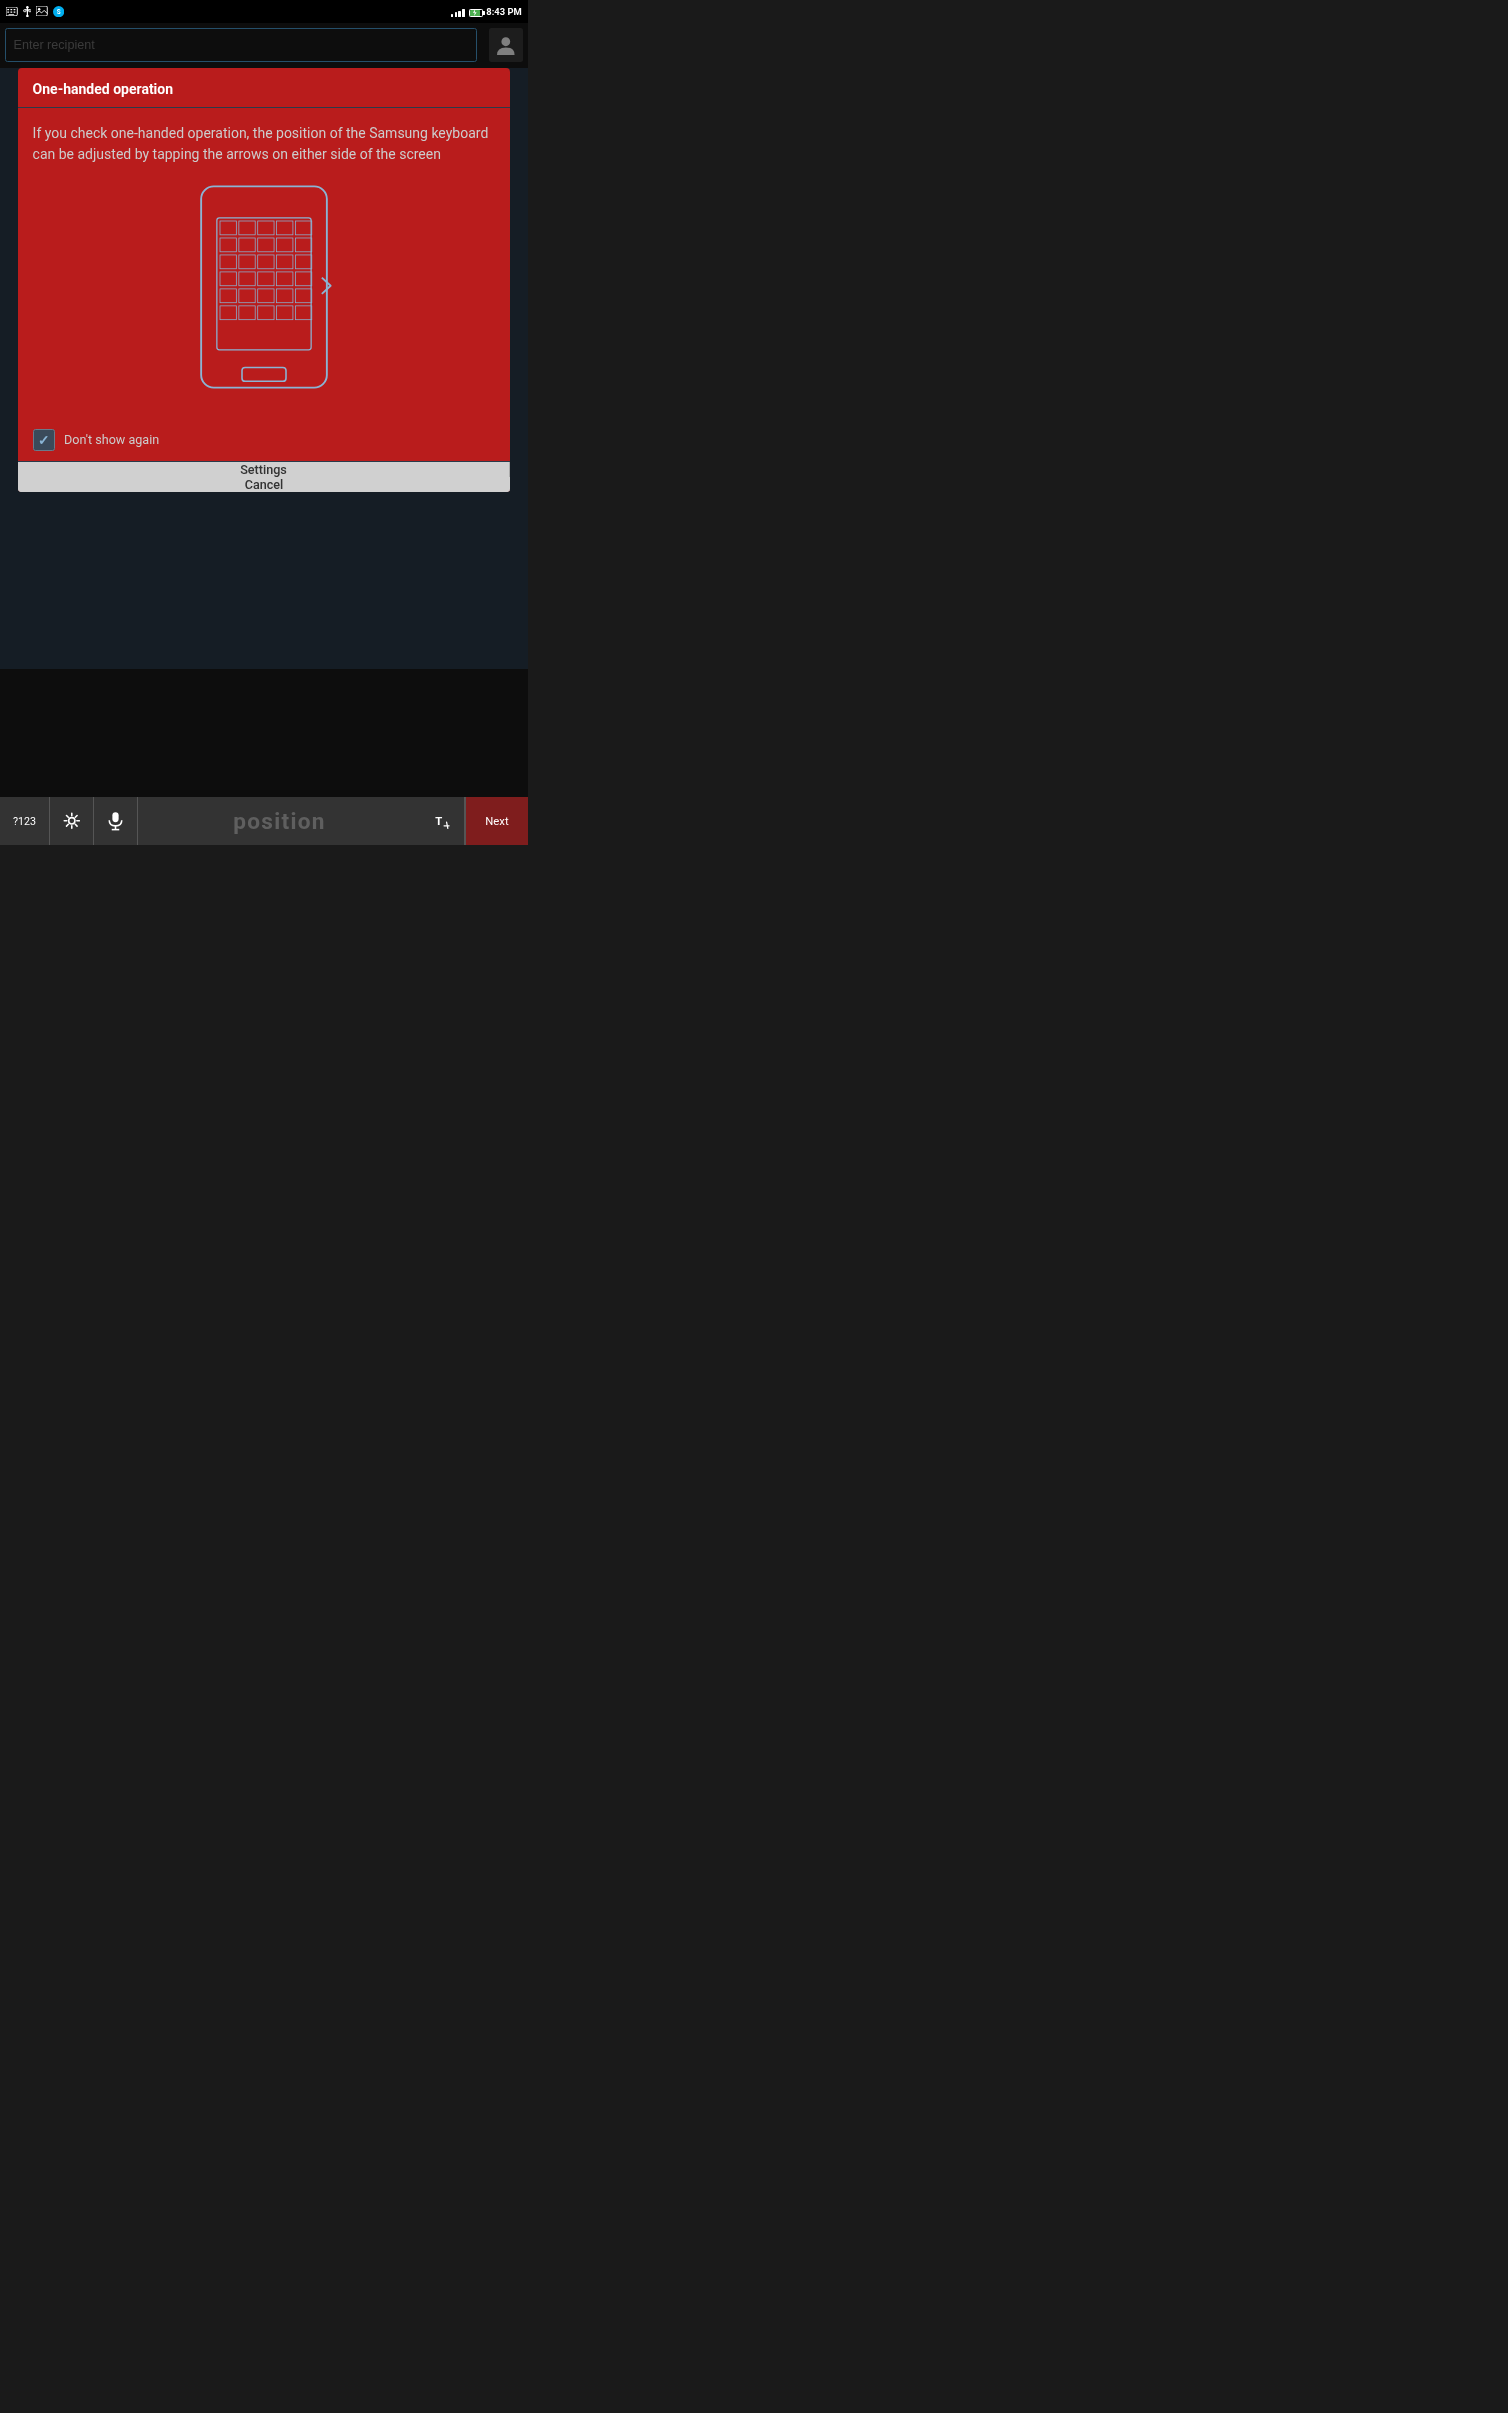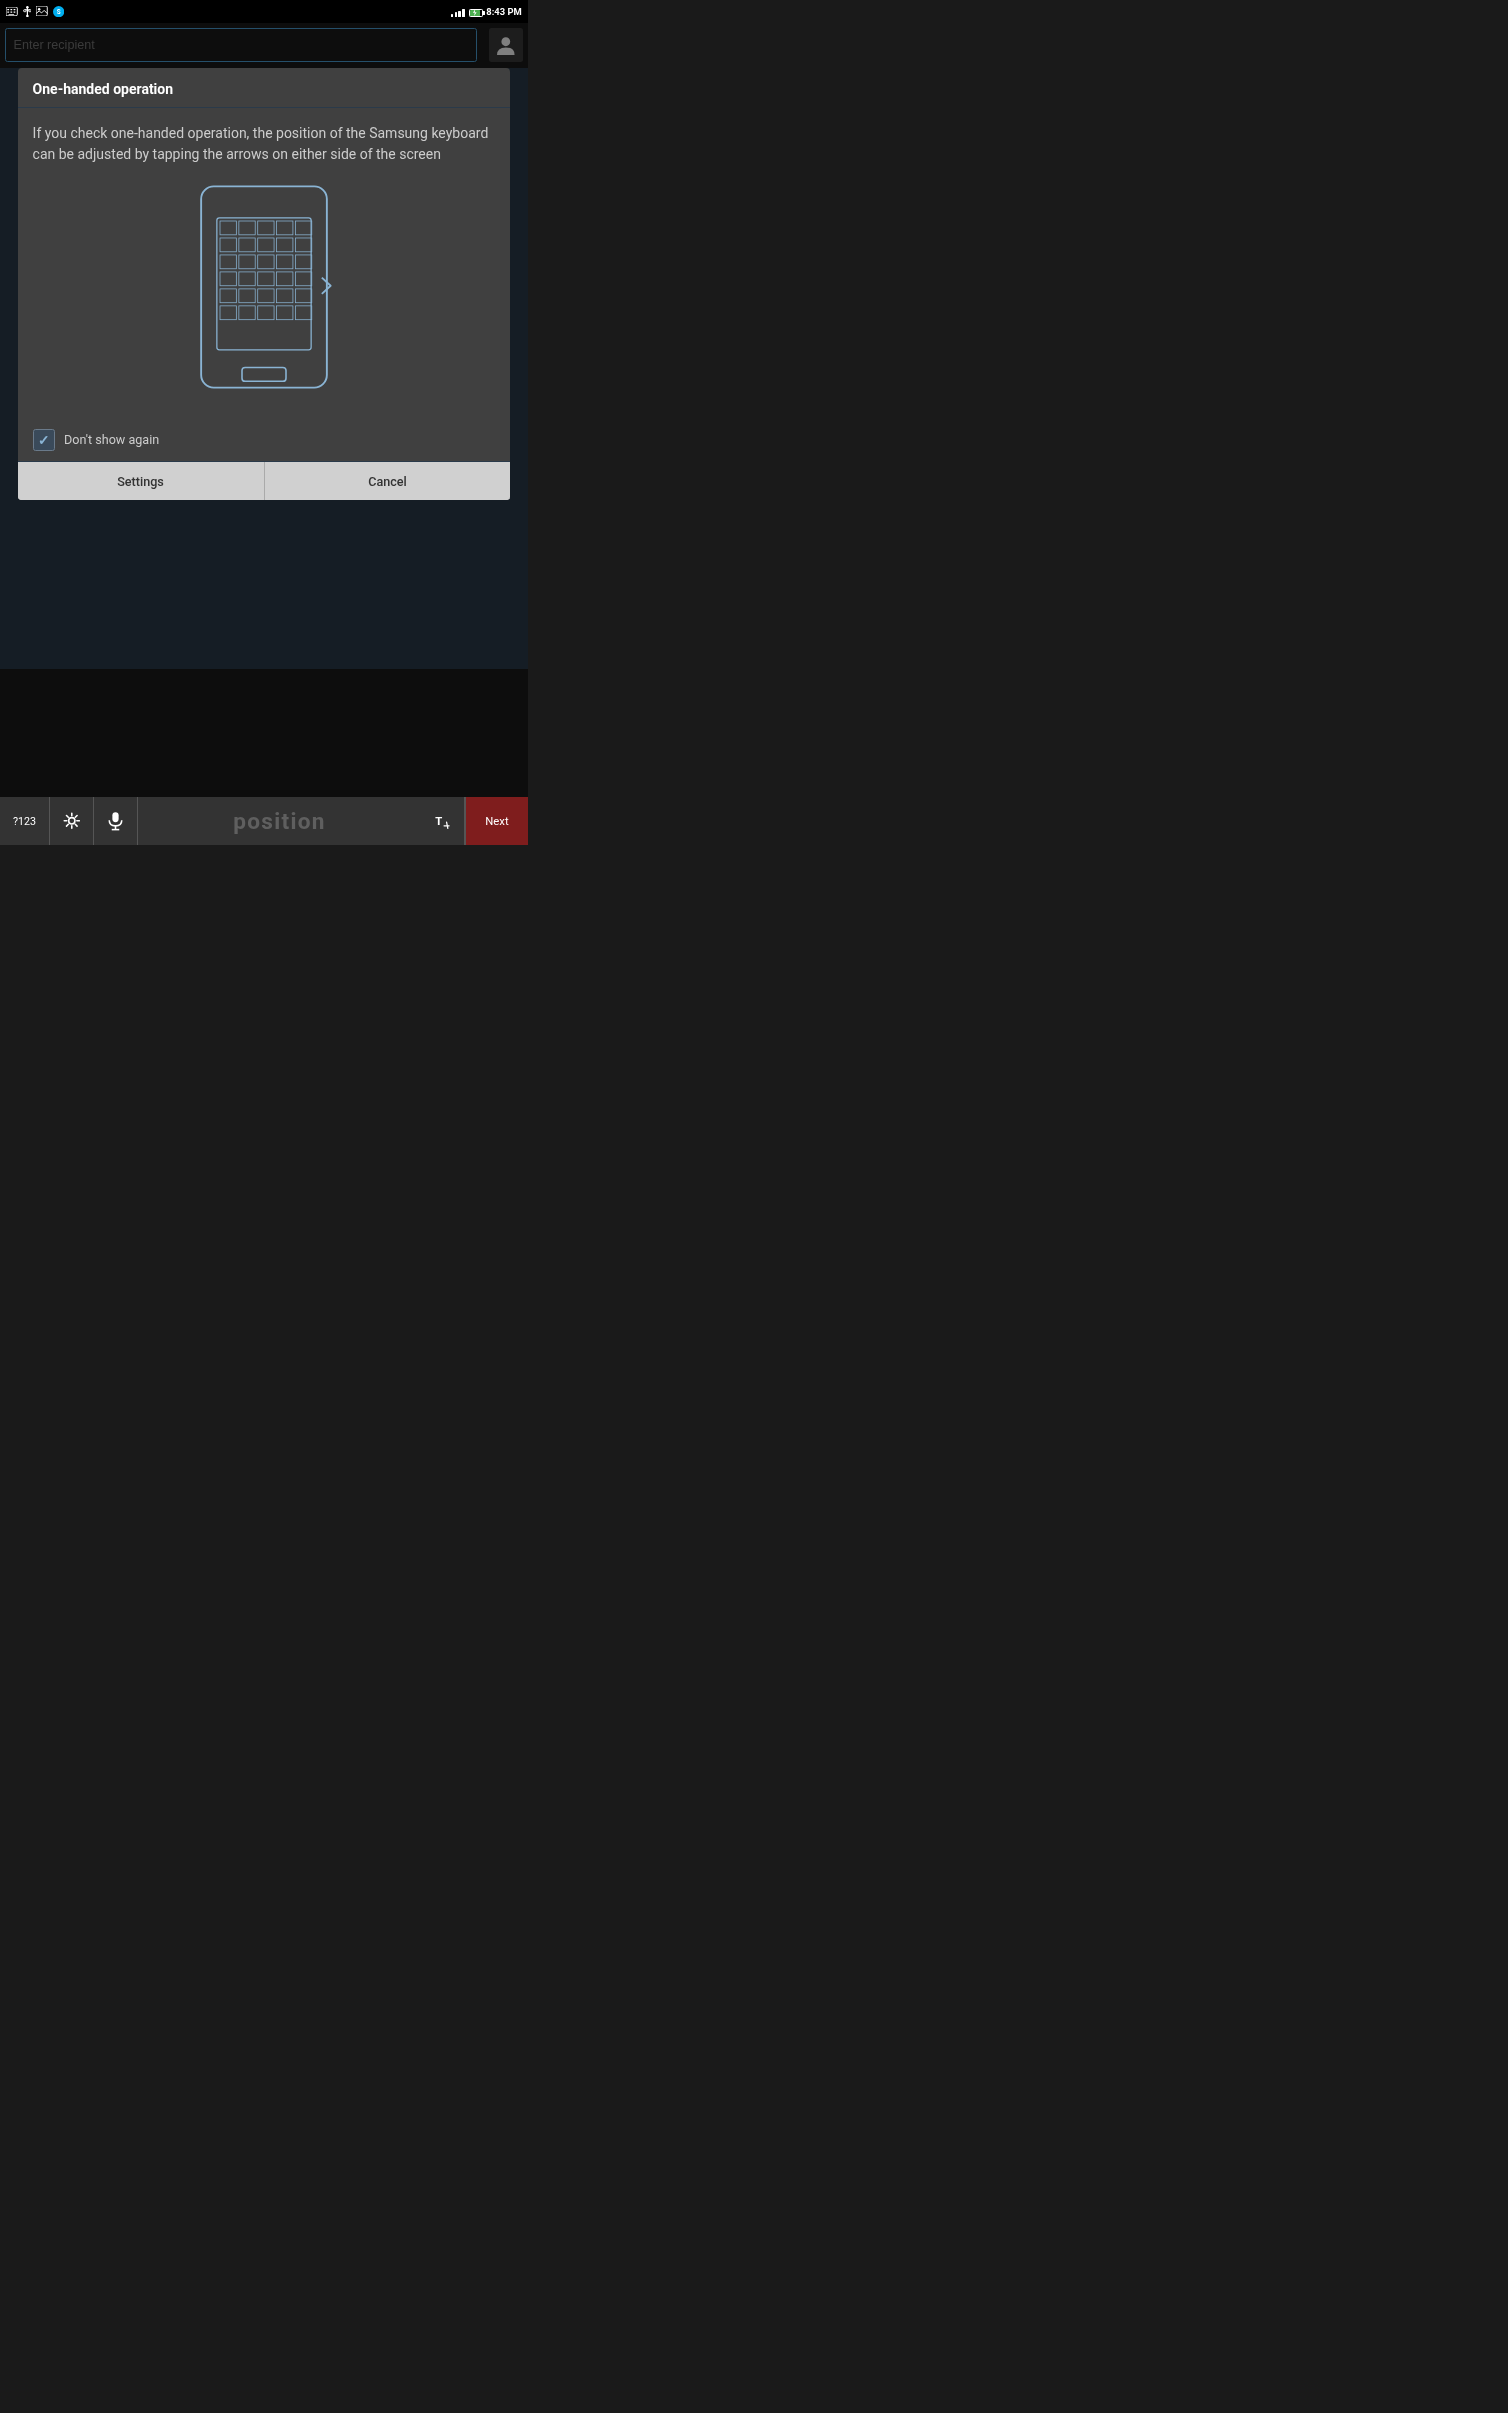--- a/index.html
+++ b/index.html
@@ -86,21 +86,21 @@
       background: rgba(0,0,0,0.5);
       z-index: 50;
     }
 
     
     .dialog {
       position: absolute;
       top: 68px;
       left: 17.6px;
       right: 17.6px;
-      background: #404040;
+      background: #b91c1c;
       border-radius: 3.8px;
       z-index: 60;
       overflow: hidden;
     }
 
     .dialog-title {
       padding: 12.6px 15px 10px;
       border-bottom: 0.6px solid #2a3a4a;
     }
 
@@ -157,20 +157,21 @@
     .checkbox-label {
       color: #ccc;
       font-size: 12.6px;
     }
 
     
     .dialog-buttons {
       display: flex;
       border-top: 0.6px solid #2a3a4a;
       background: #c8c8c8;
+      flex-direction: column;
     }
 
     .dialog-btn {
       flex: 1;
       height: 38px;
       display: flex;
       align-items: center;
       justify-content: center;
       font-size: 12.6px;
       color: #333;

